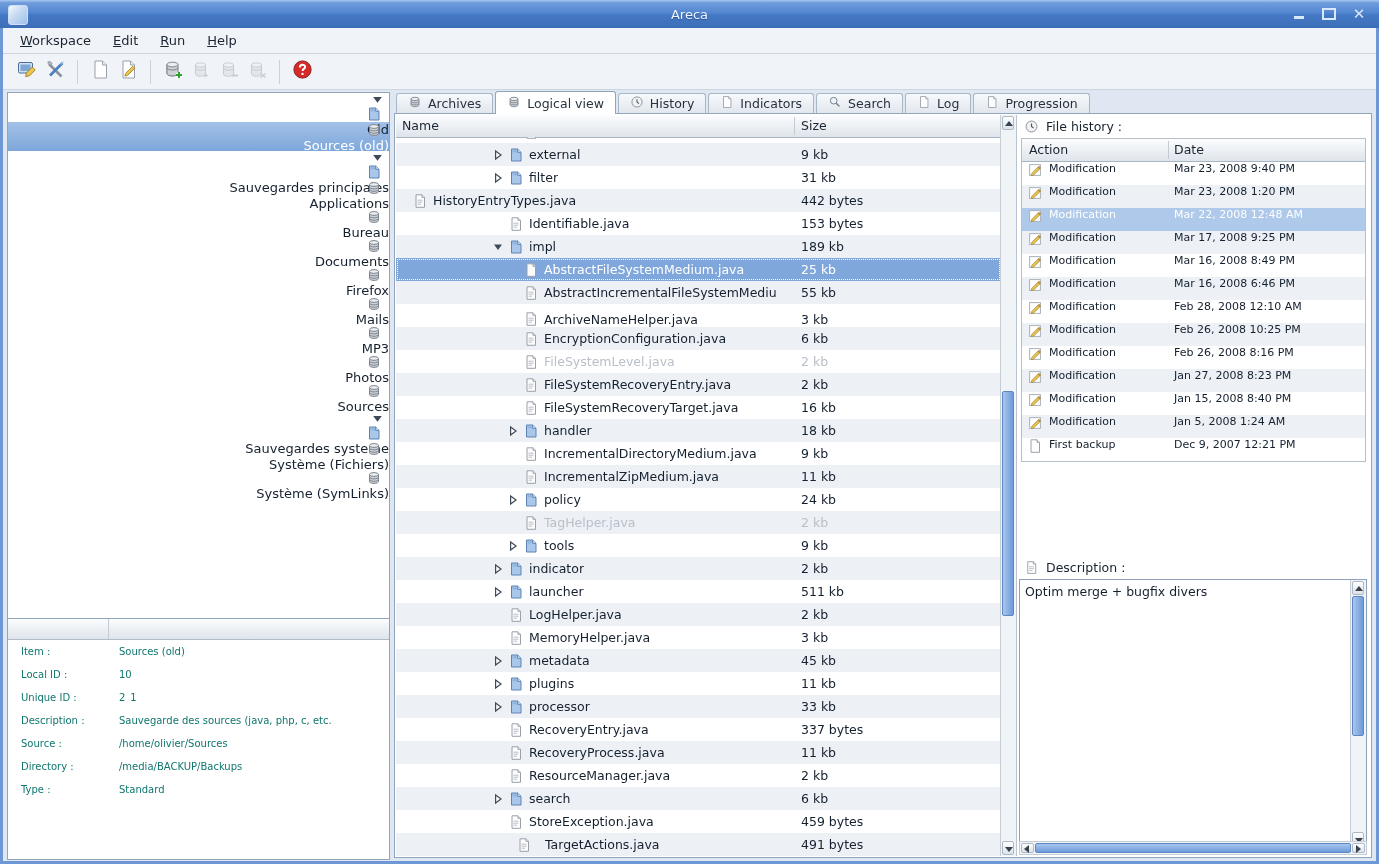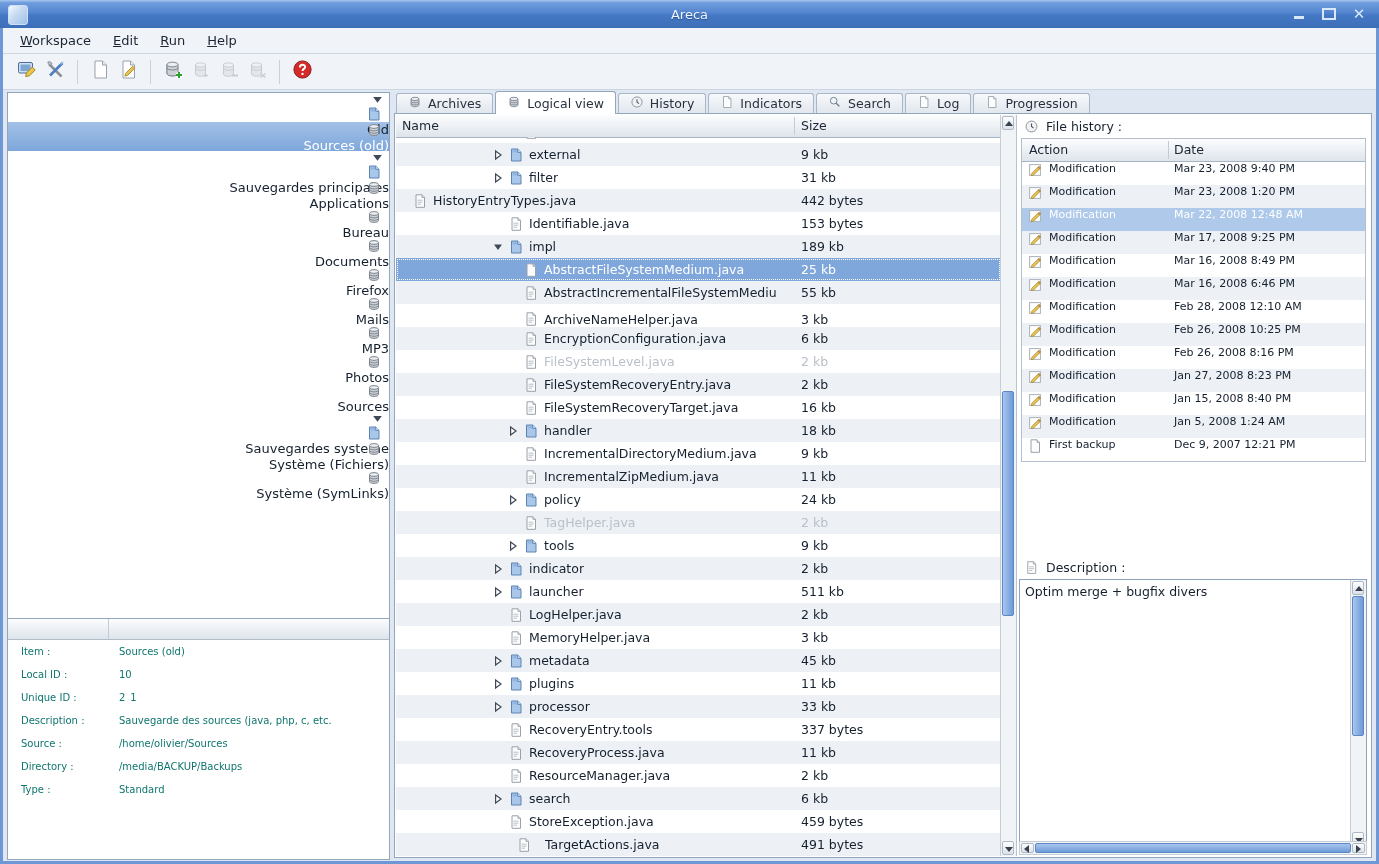--- a/index.html
+++ b/index.html
@@ -832,21 +832,21 @@
               </div>
               <div class="ft-row" style="padding-left: 96px;">
                 <span class="arrow"></span>
                 <span class="ficon">
                   <svg viewBox="0 0 16 16">
                     <path d="M4 1.8h6l2.5 2.5v10H4z" fill="#fdfdfd" stroke="#9aa1aa"></path>
                     <path d="M10 1.8v2.5h2.5" fill="#e9ebef" stroke="#9aa1aa"></path>
                     <path d="M5.5 7.2h5M5.5 9.2h5M5.5 11.2h3.5" stroke="#bac0c8"></path>
                   </svg>
                 </span>
-                <span class="fname">RecoveryEntry.tools</span>
+                <span class="fname">RecoveryEntry.java</span>
                 <span class="fsize">337 bytes</span>
               </div>
               <div class="ft-row stripe" style="padding-left: 96px;">
                 <span class="arrow"></span>
                 <span class="ficon">
                   <svg viewBox="0 0 16 16">
                     <path d="M4 1.8h6l2.5 2.5v10H4z" fill="#fdfdfd" stroke="#9aa1aa"></path>
                     <path d="M10 1.8v2.5h2.5" fill="#e9ebef" stroke="#9aa1aa"></path>
                     <path d="M5.5 7.2h5M5.5 9.2h5M5.5 11.2h3.5" stroke="#bac0c8"></path>
                   </svg>

